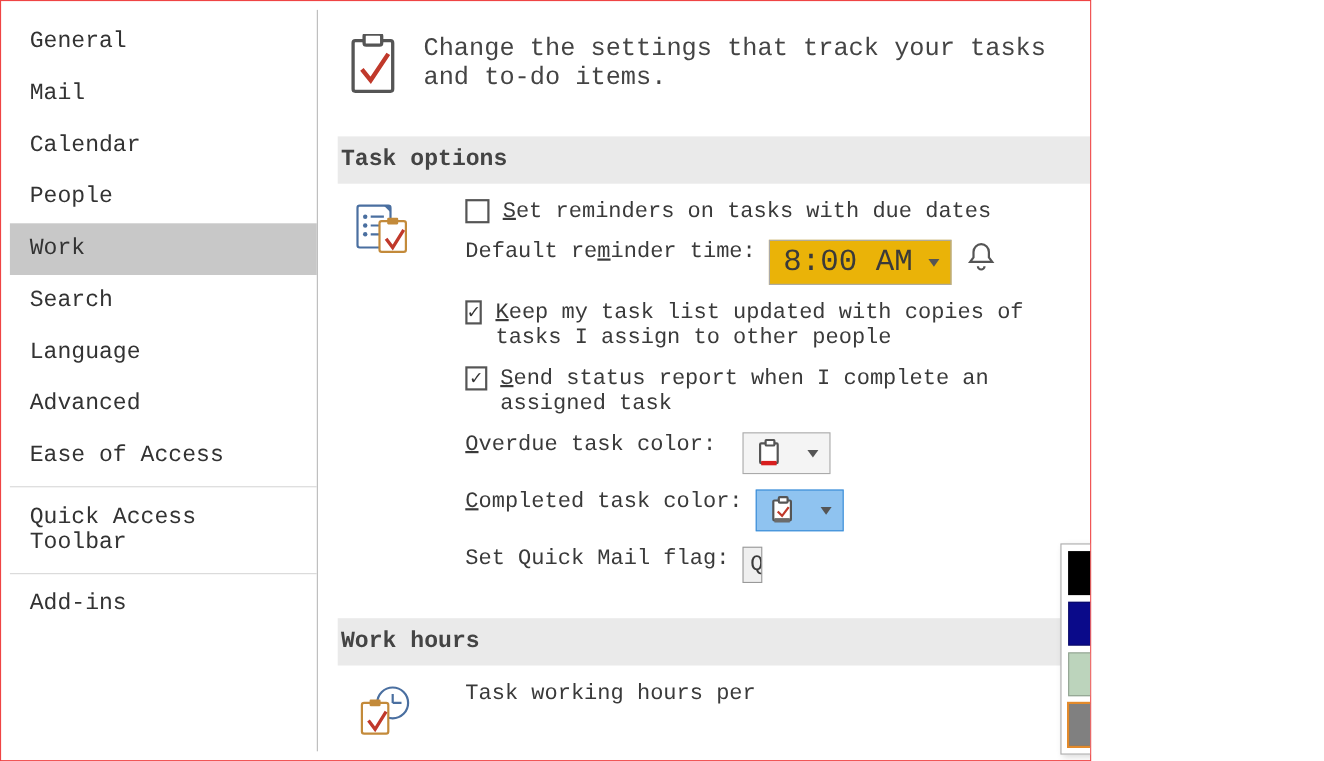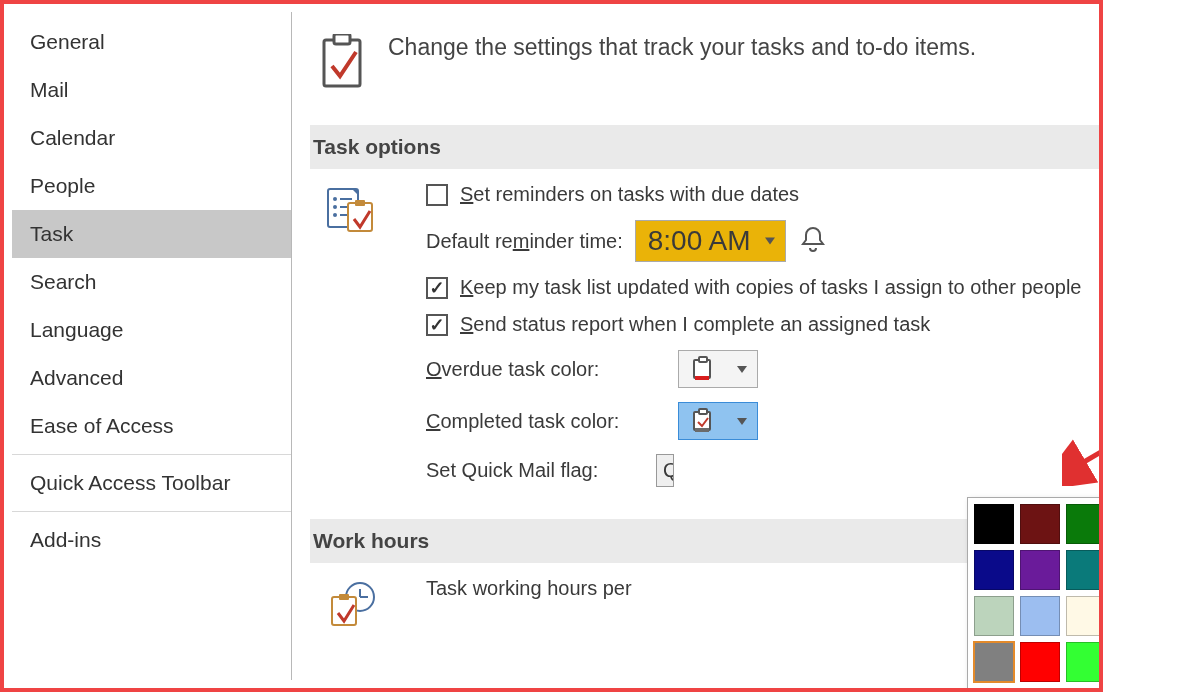--- a/index.html
+++ b/index.html
@@ -3,26 +3,27 @@
 <meta charset="utf-8">
 <style>
 * { box-sizing: border-box; margin: 0; padding: 0; }
 body {
   font-family: "Segoe UI", Tahoma, sans-serif;
   font-size: 20px;
   color: #3a3a3a;
   background: #fff;
 }
 .frame {
-  width: 1103px;
+  width: 992px;
   height: 692px;
-  border: 4px solid #ef4444;
+  border: 1px solid #ef4444;
   display: flex;
   overflow: hidden;
   position: relative;
+  font-family: Liberation Mono, monospace;
 }
 .sidebar {
   width: 280px;
   border-right: 1px solid #b8b8b8;
   margin: 8px 0 8px 8px;
   padding-top: 6px;
 }
 .sidebar-item {
   padding: 12px 18px;
   cursor: pointer;
@@ -39,21 +40,21 @@
 .section-title {
   background: #eaeaea;
   padding: 10px 3px;
   font-weight: 600;
   color: #444;
   font-size: 21px;
 }
 .section-body { padding: 14px 0 18px 8px; display: flex; }
 .section-icon { width: 70px; flex-shrink:0; text-align:center; padding-top:4px; }
 .rows { flex: 1; }
-.row { display: flex; align-items: center; gap: 12px; margin-bottom: 14px; font-size: 20px; color: #3a3a3a; padding-left: 38px; }
+.row { display: flex; gap: 12px; margin-bottom: 14px; font-size: 20px; color: #3a3a3a; padding-left: 38px; }
 .cb {
   width: 22px; height: 22px; border: 2px solid #555; display:inline-flex; align-items:center; justify-content:center; background:#fff;
 }
 .cb.checked::after {
   content: "✓"; font-size: 18px; color: #333; font-weight:600;
 }
 .u { text-decoration: underline; }
 .select {
   border: 1px solid #aaa; padding: 4px 34px 4px 12px; position: relative; font-size:28px; background:#eab308;
 }
@@ -96,21 +97,21 @@
 </style>
 </head>
 <body>
 
 <div class="frame">
   <div class="sidebar" id="sidebar">
       <div class="sidebar-item">General</div>
       <div class="sidebar-item">Mail</div>
       <div class="sidebar-item">Calendar</div>
       <div class="sidebar-item">People</div>
-      <div class="sidebar-item selected">Task</div>
+      <div class="sidebar-item selected">Work</div>
       <div class="sidebar-item">Search</div>
       <div class="sidebar-item">Language</div>
       <div class="sidebar-item">Advanced</div>
       <div class="sidebar-item">Ease of Access</div>
       <div class="sep"></div>
       <div class="sidebar-item">Quick Access Toolbar</div>
       <div class="sep"></div>
       <div class="sidebar-item">Add-ins</div>
     </div>
 

